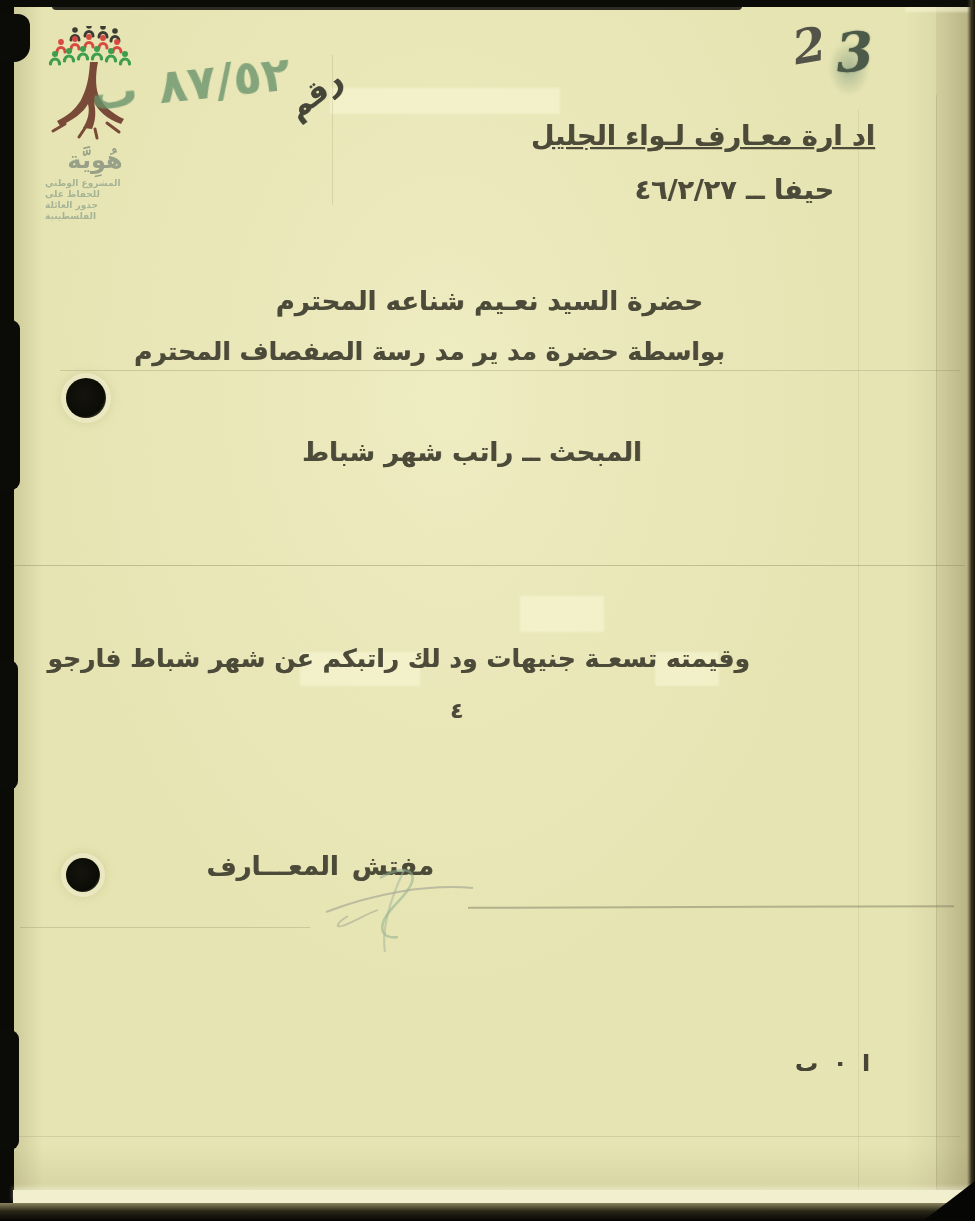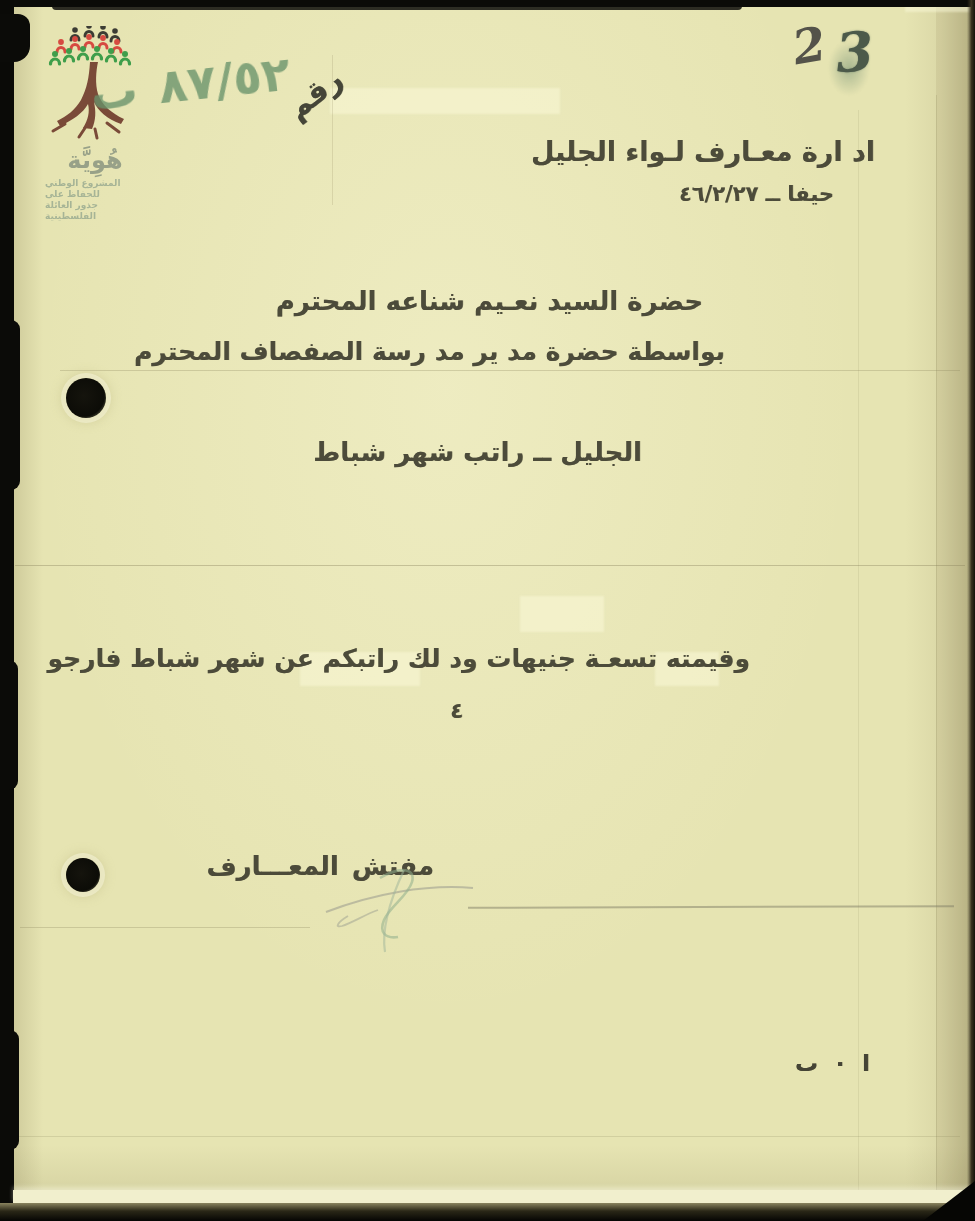--- a/index.html
+++ b/index.html
@@ -34,22 +34,22 @@
   
   .crease{position:absolute;background:#8a835c;height:1px;}
   .crease.v{width:1px;}
   
   .hole{position:absolute;border-radius:50%;
       background:radial-gradient(circle at 45% 45%, #15140d 0%, #0c0c07 65%, rgba(20,20,12,0.75) 78%, rgba(0,0,0,0) 100%);
       box-shadow:0 0 0 5px rgba(246,244,216,0.55), 0 0 10px 6px rgba(190,182,130,0.35);}
   
   .ink{position:absolute;direction:rtl;white-space:nowrap;color:#4c4b3a;font-weight:700;
       text-shadow:0.4px 0.4px 0.6px rgba(70,68,50,0.6);}
-  .l-header1{top:136px;right:100px;font-size:27px;}
-  .l-header2{top:182px;right:141px;font-size:21px;}
+  .l-header1{top:120px;right:100px;font-size:27px;text-decoration:underline;}
+  .l-header2{top:174px;right:141px;font-size:27px;}
   .l-addr1{top:286px;right:272px;font-size:26px;}
   .l-addr2{top:337px;right:250px;font-size:25px;}
   .l-subject{top:437px;right:333px;font-size:26px;}
   .l-body1{top:591px;right:233px;font-size:26px;}
   .l-body2{top:644px;right:225px;font-size:25px;}
   .l-body3{top:694px;right:545px;font-size:25px;}
   .l-mark{top:698px;left:450px;right:auto;font-size:22px;}
   .l-sig{top:851px;right:541px;font-size:26px;word-spacing:4px;}
   .l-initials{top:1050px;right:105px;font-size:23px;word-spacing:7px;color:#454435;}
   
@@ -189,21 +189,21 @@
   <span class="pencil p2">2</span>
   <span class="pencil p3">3</span>
 
   <span class="reg-label">رقم</span>
   <span class="reg-value">٨٧/٥٢ ٮ</span>
 
   <span class="ink l-header1">اد ارة معـارف لـواء الجليل</span>
   <span class="ink l-header2">حيفا ــ ٤٦/٢/٢٧</span>
   <span class="ink l-addr1">حضرة السيد نعـيم شناعه المحترم</span>
   <span class="ink l-addr2">بواسطة حضرة مد ير مد رسة الصفصاف المحترم</span>
-  <span class="ink l-subject">الجليل ــ راتب شهر شباط</span>
+  <span class="ink l-subject">المبحث ــ راتب شهر شباط</span>
   <span class="ink l-body2">وقيمته تسعـة جنيهات ود لك راتبكم عن شهر شباط فارجو</span>
   <span class="ink l-mark">٤</span>
   <span class="ink l-sig">مفتش المعـــارف</span>
   <span class="ink l-initials">ا ٠ ٮ</span>
 
   <svg class="sig-svg" width="200" height="100" viewBox="0 0 200 100">
     <path d="M8,52 C55,34 108,24 155,28" stroke="#a9aa96" stroke-width="2" fill="none" opacity="0.7"></path>
     <path d="M62,18 C82,6 98,8 94,22 C90,36 72,46 66,60 C61,72 67,79 80,77" stroke="#8fae8c" stroke-width="2.6" fill="none" opacity="0.55"></path>
     <path d="M86,10 C72,40 63,68 67,92" stroke="#9db39a" stroke-width="2.2" fill="none" opacity="0.5"></path>
     <path d="M30,56 C20,62 16,68 24,66 C34,63 48,54 60,50" stroke="#a9aa96" stroke-width="1.8" fill="none" opacity="0.6"></path>

